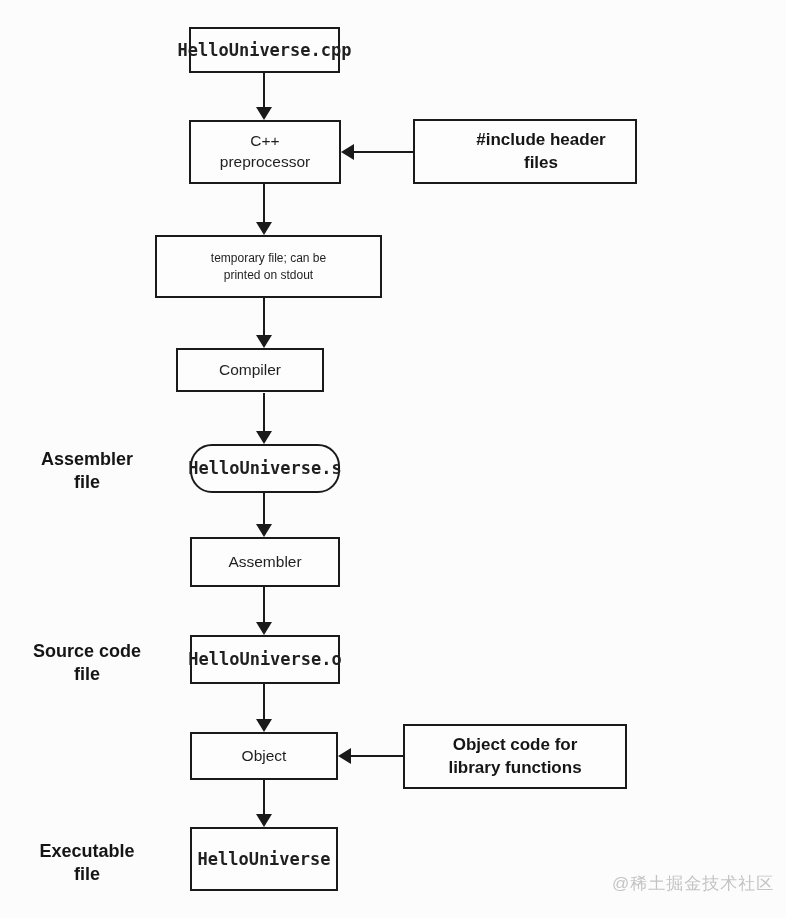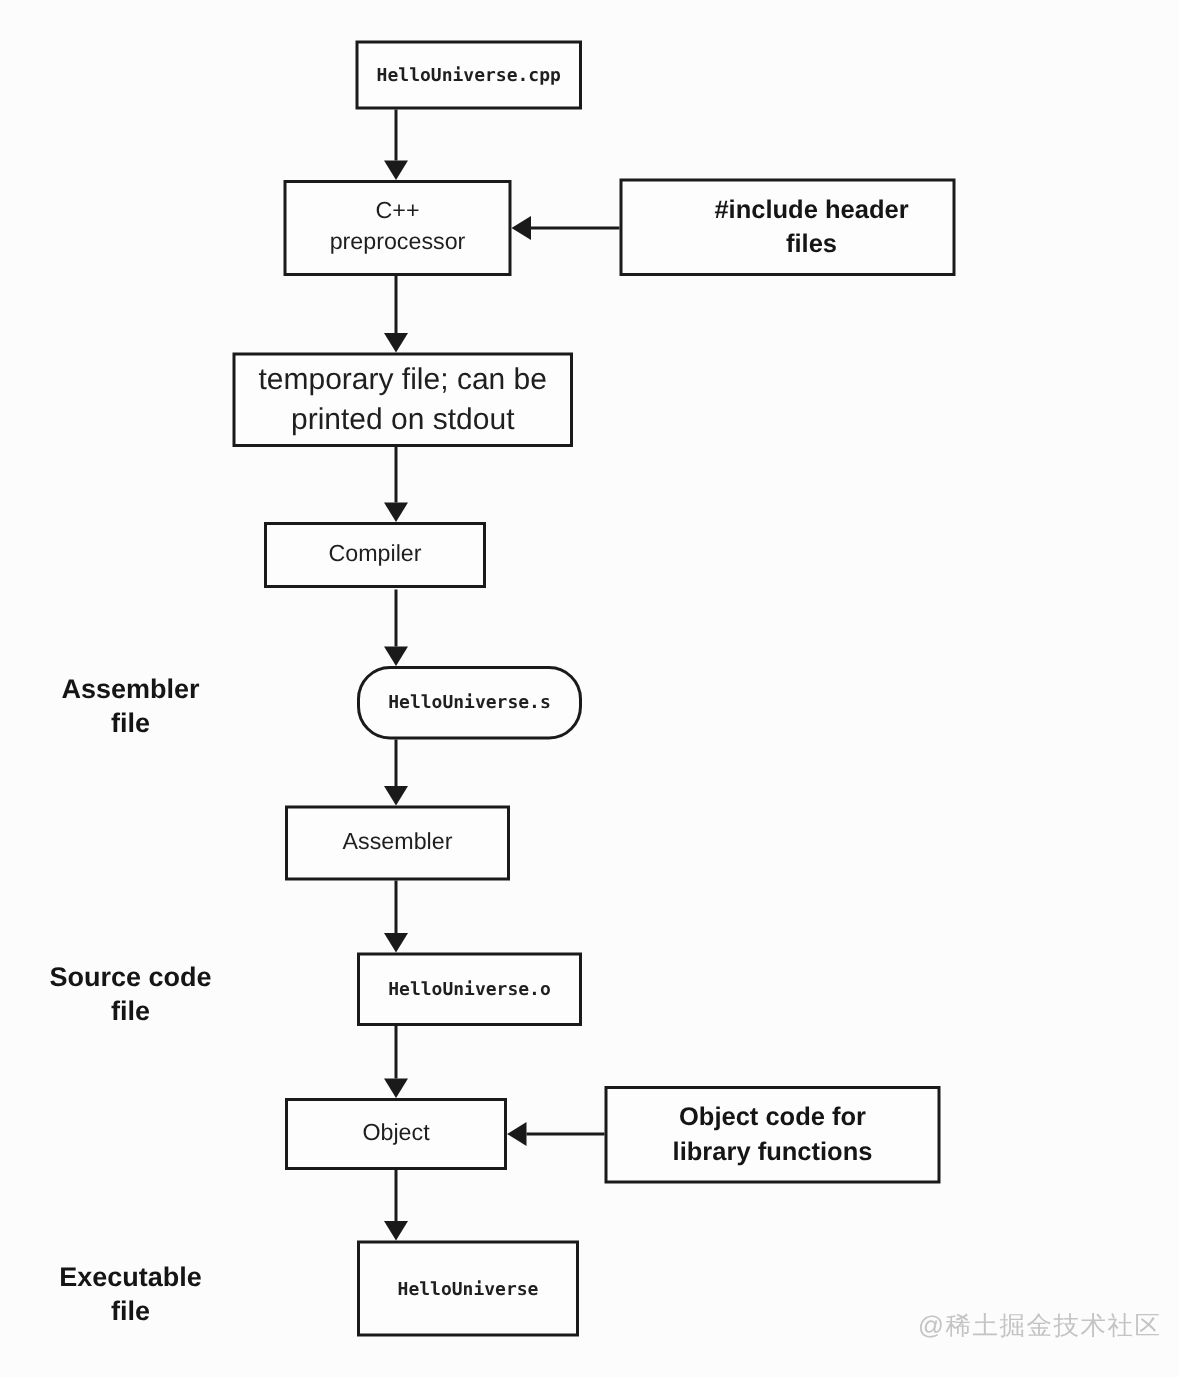--- a/index.html
+++ b/index.html
@@ -24,23 +24,22 @@
     text-align: center;
     white-space: pre-line;
     box-sizing: border-box;
     color: #1f1f1f;
     font-size: 15.5px;
     line-height: 1.35;
   }
   .node.mono {
     font-family: "DejaVu Sans Mono", "Liberation Mono", monospace;
     font-weight: bold;
-    font-size: 12px;
+    font-size: 17px;
     letter-spacing: 0px;
-    margin-left: 48px;
   }
   .node.callout {
     font-weight: bold;
     font-size: 17px;
     line-height: 1.3;
     color: #151515;
   }
   .side-label {
     position: absolute;
     font-weight: bold;
@@ -102,21 +101,21 @@
   <div class="side-label" style="left:22px; top:640px; width:130px;">Source code
 file</div>
   <div class="side-label" style="left:22px; top:840px; width:130px;">Executable
 file</div>
 
   <div class="node mono" style="left:189px; top:27px; width:151px; height:46px;">HelloUniverse.cpp</div>
 
   <div class="node" style="left:189px; top:120px; width:152px; height:64px;">C++
 preprocessor</div>
 
-  <div class="node" style="left:155px; top:235px; width:227px; height:63px; font-size:20px;">temporary file; can be
+  <div class="node" style="left:155px; top:235px; width:227px; height:63px; font-size:12px;">temporary file; can be
 printed on stdout</div>
 
   <div class="node" style="left:176px; top:348px; width:148px; height:44px;">Compiler</div>
 
   <div class="node mono" style="left:190px; top:444px; width:150px; height:49px;border-radius:22px;">HelloUniverse.s</div>
 
   <div class="node" style="left:190px; top:537px; width:150px; height:50px;">Assembler</div>
 
   <div class="node mono" style="left:190px; top:635px; width:150px; height:49px;">HelloUniverse.o</div>
 

